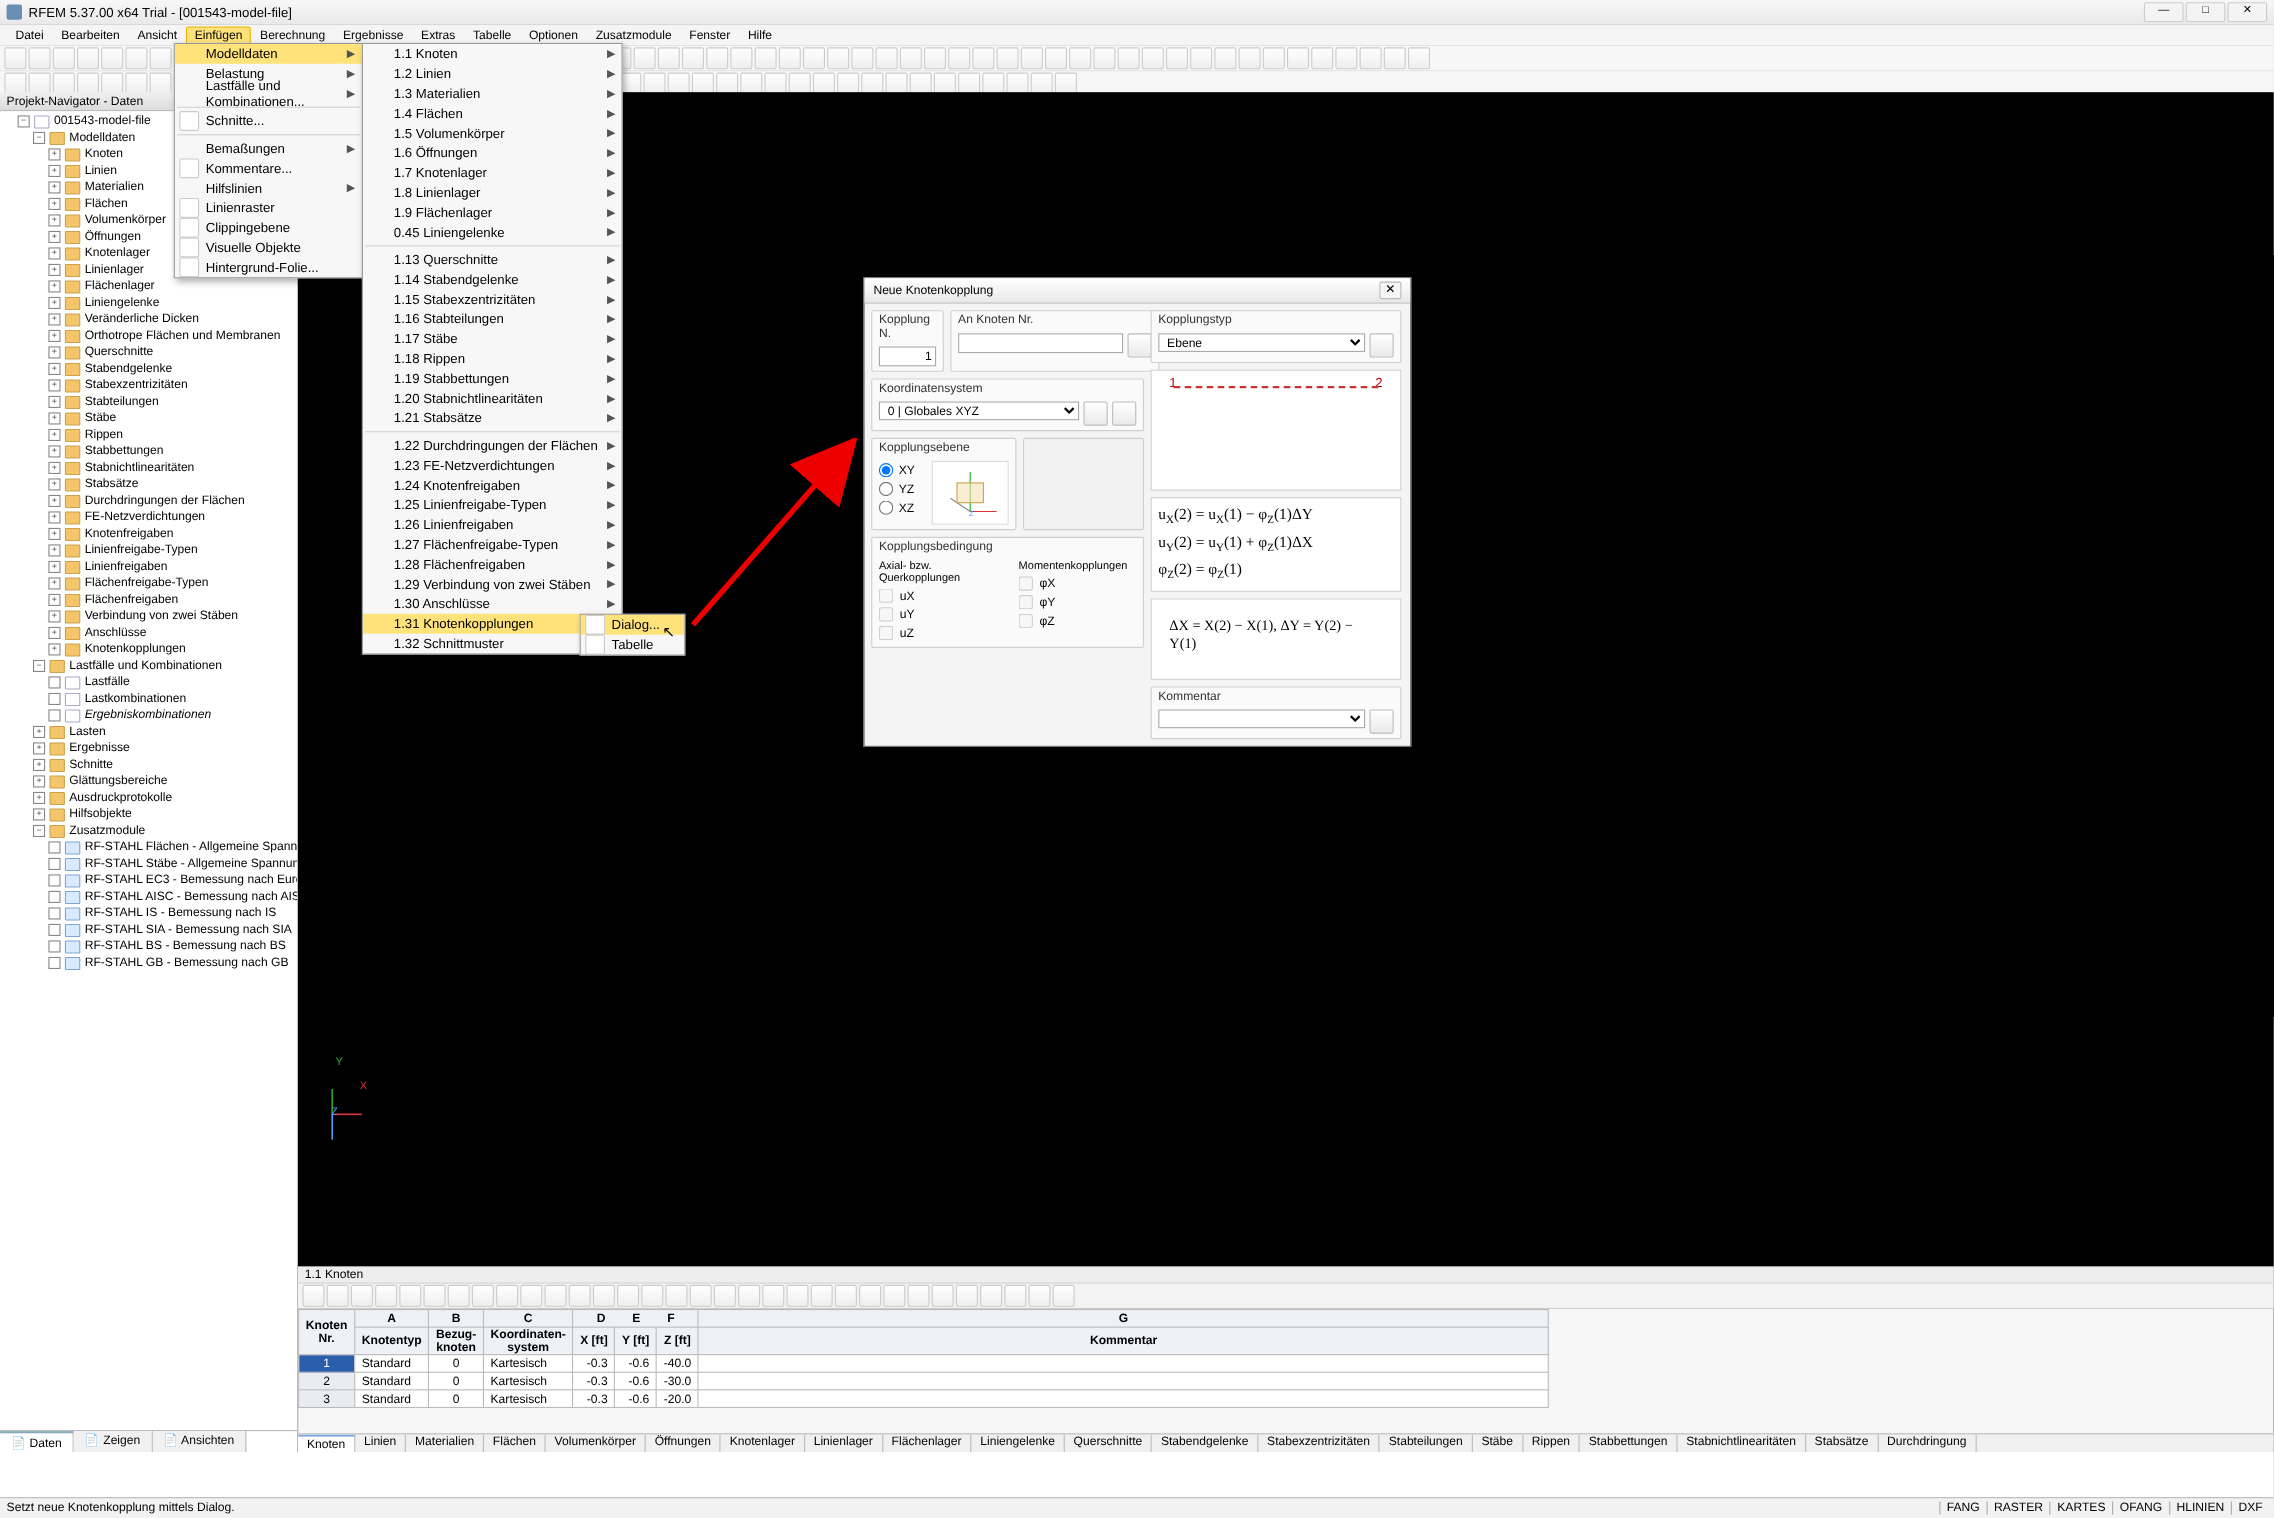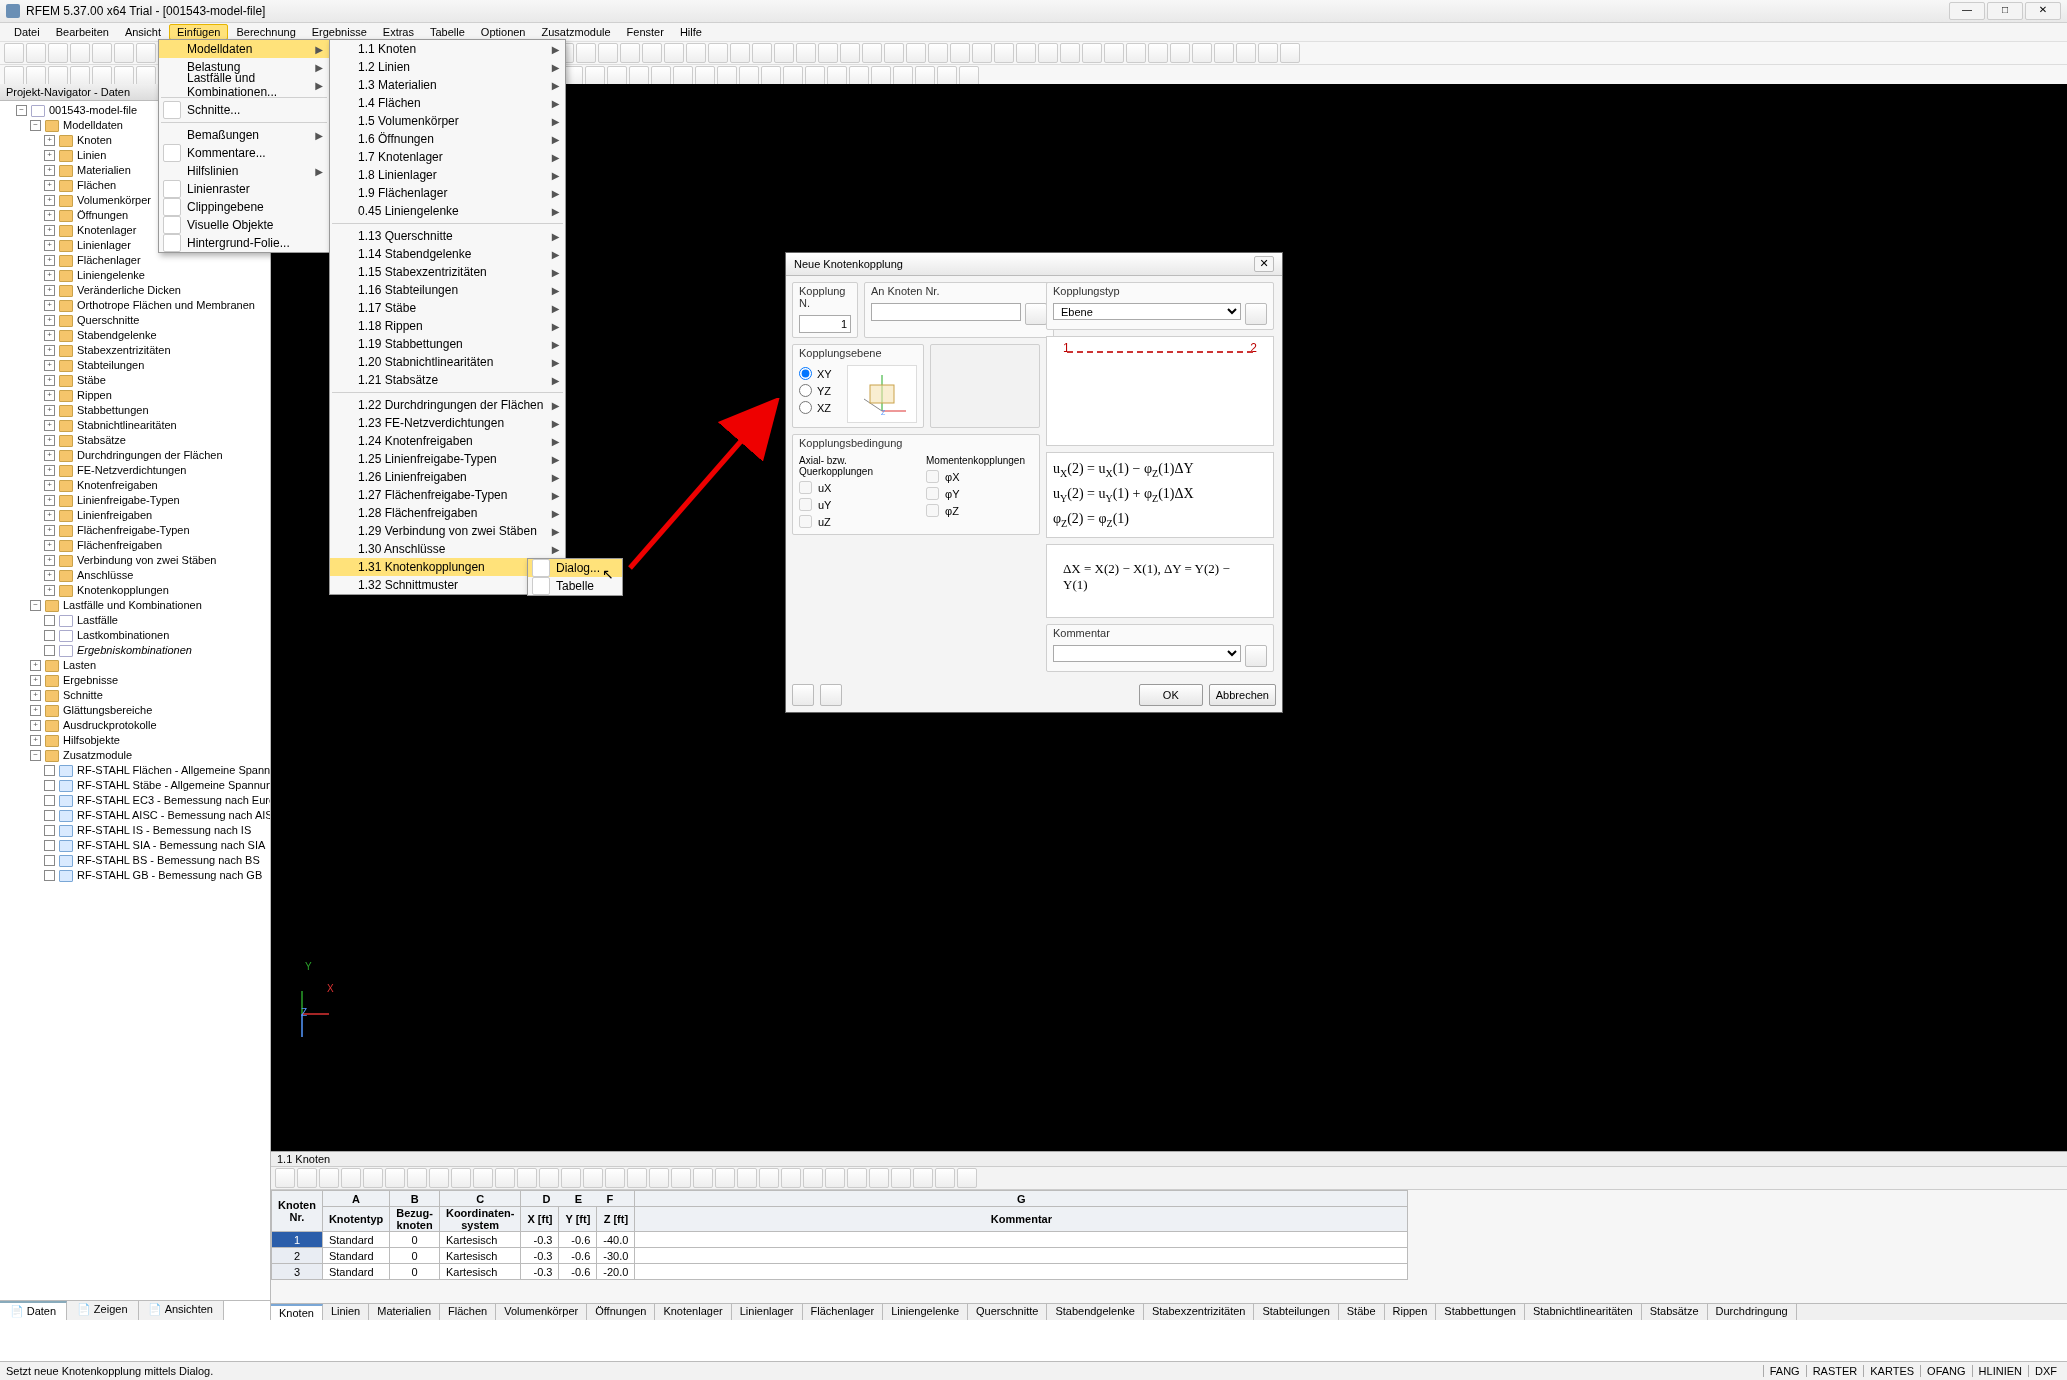--- a/index.html
+++ b/index.html
@@ -860,20 +860,30 @@
         </div>
         <div class="gb" style="flex:1">
           <div class="cap">An Knoten Nr.</div>
           <div class="inner" style="display:flex;gap:4px">
             <input class="txtbox" style="flex: 1 1 0%;" value="">
             <span class="tbtn"></span>
           </div>
         </div>
       </div>
 
+      <div class="gb">
+        <div class="cap">Koordinatensystem</div>
+        <div class="inner" style="display:flex;gap:4px">
+          <select class="combo" style="flex:1">
+            <option>0 | Globales XYZ</option>
+          </select>
+          <span class="tbtn"></span>
+          <span class="tbtn"></span>
+        </div>
+      </div>
 
       <div style="display:flex;gap:6px">
         <div class="gb" style="flex:0 0 130px">
           <div class="cap">Kopplungsebene</div>
           <div class="inner" id="planes" style="display:flex">
             <div style="flex:0 0 48px" id="plane-radios">
                 <label class="radio"><input type="radio" name="pl" checked="" style=""> XY</label>
                 <label class="radio"><input type="radio" name="pl" style=""> YZ</label>
                 <label class="radio"><input type="radio" name="pl" style=""> XZ</label>
               </div>
@@ -936,22 +946,15 @@
       <div class="gb">
         <div class="cap">Kommentar</div>
         <div class="inner" style="display:flex;gap:4px">
           <select class="combo" style="flex:1"><option></option></select>
           <span class="tbtn"></span>
         </div>
       </div>
     </div>
   </div>
 
-  <div class="dlg-foot">
-    <span class="tbtn"></span>
-    <span class="tbtn"></span>
-    <span class="spacer"></span>
-    <button>OK</button>
-    <button>Abbrechen</button>
-  </div>
 </div>
 
 <div style="position: absolute; left: 602px; top: 566px; font-size: 14px; pointer-events: none;">↖</div>
 
 </body></html>

